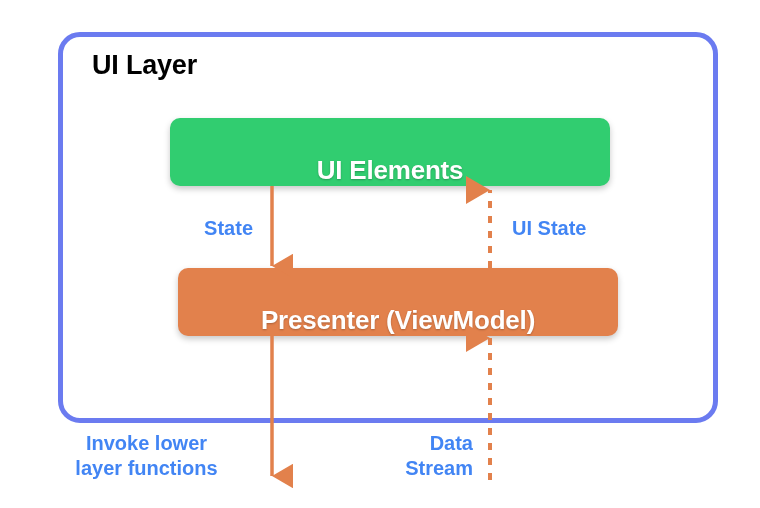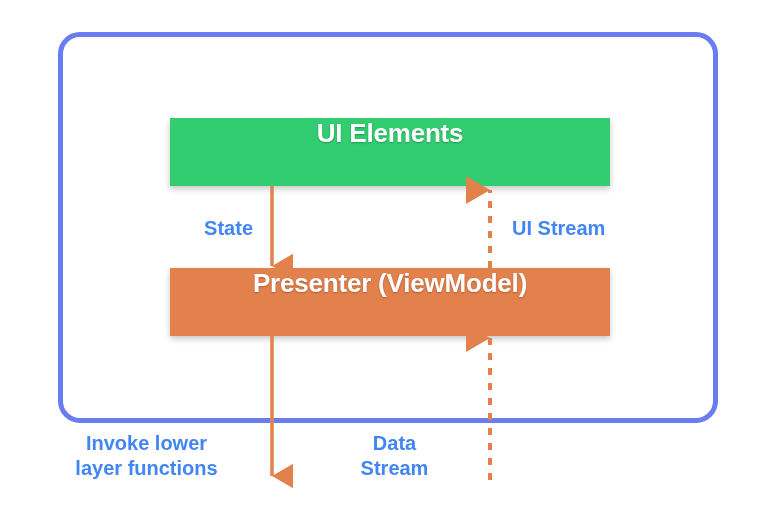--- a/index.html
+++ b/index.html
@@ -45,40 +45,42 @@
     white-space: nowrap;
   }
 
   
   .node-box {
     position: absolute;
     left: 170px;
     width: 440px;
     height: 68px;
     display: flex;
-    align-items: flex-start;
+    align-items: flex-end;
     justify-content: center;
     box-shadow: 0 3px 6px rgba(0,0,0,0.22);
+    border-radius: 10px;
   }
   .node-box .node-label {
     color: #ffffff;
     font-size: 26px;
     font-weight: bold;
     letter-spacing: -0.2px;
     text-shadow: 0 1px 2px rgba(0,0,0,0.25);
     white-space: nowrap;
   }
 
   #ui-elements-box {
     top: 118px;
     background: #31cd70;
   }
   #presenter-box {
     top: 268px;
     background: #e2814c;
+    margin-left: 8px;
   }
 
   
   #arrows {
     position: absolute;
     left: 0;
     top: 0;
     width: 760px;
     height: 508px;
     pointer-events: none;
@@ -105,33 +107,34 @@
     width: 200px;
     text-align: left;
   }
   #label-invoke {
     left: 40px;
     top: 431px;
     width: 213px;
     text-align: center;
   }
   #label-data-stream {
-    left: 308px;
+    left: 300px;
     top: 431px;
     width: 173px;
-    text-align: center;
+    text-align: right;
   }
 </style>
 </head>
 <body>
 
 <div id="diagram">
 
   <div class="layer-box"></div>
 
+  <div class="layer-title">UI Layer</div>
 
   <div class="node-box" id="ui-elements-box">
     <span class="node-label">UI Elements</span>
   </div>
 
   <div class="node-box" id="presenter-box">
     <span class="node-label">Presenter (ViewModel)</span>
   </div>
 
   <svg id="arrows" viewBox="0 0 760 508">
@@ -148,21 +151,21 @@
 
     <line x1="490" y1="268" x2="490" y2="190" stroke="#e2814c" stroke-width="4" stroke-dasharray="7 8" marker-end="url(#arrowhead-up)"></line>
 
     <line x1="272" y1="336" x2="272" y2="476" stroke="#e2814c" stroke-width="3.5" marker-end="url(#arrowhead-down)"></line>
 
     <line x1="490" y1="480" x2="490" y2="338" stroke="#e2814c" stroke-width="4" stroke-dasharray="7 8" marker-end="url(#arrowhead-up)"></line>
   </svg>
 
   <div class="edge-label" id="label-events">State</div>
 
-  <div class="edge-label" id="label-ui-state">UI Stream</div>
+  <div class="edge-label" id="label-ui-state">UI State</div>
 
   <div class="edge-label" id="label-invoke">Invoke lower
 layer functions</div>
 
   <div class="edge-label" id="label-data-stream">Data
 Stream</div>
 
 </div>
 
 </body></html>

